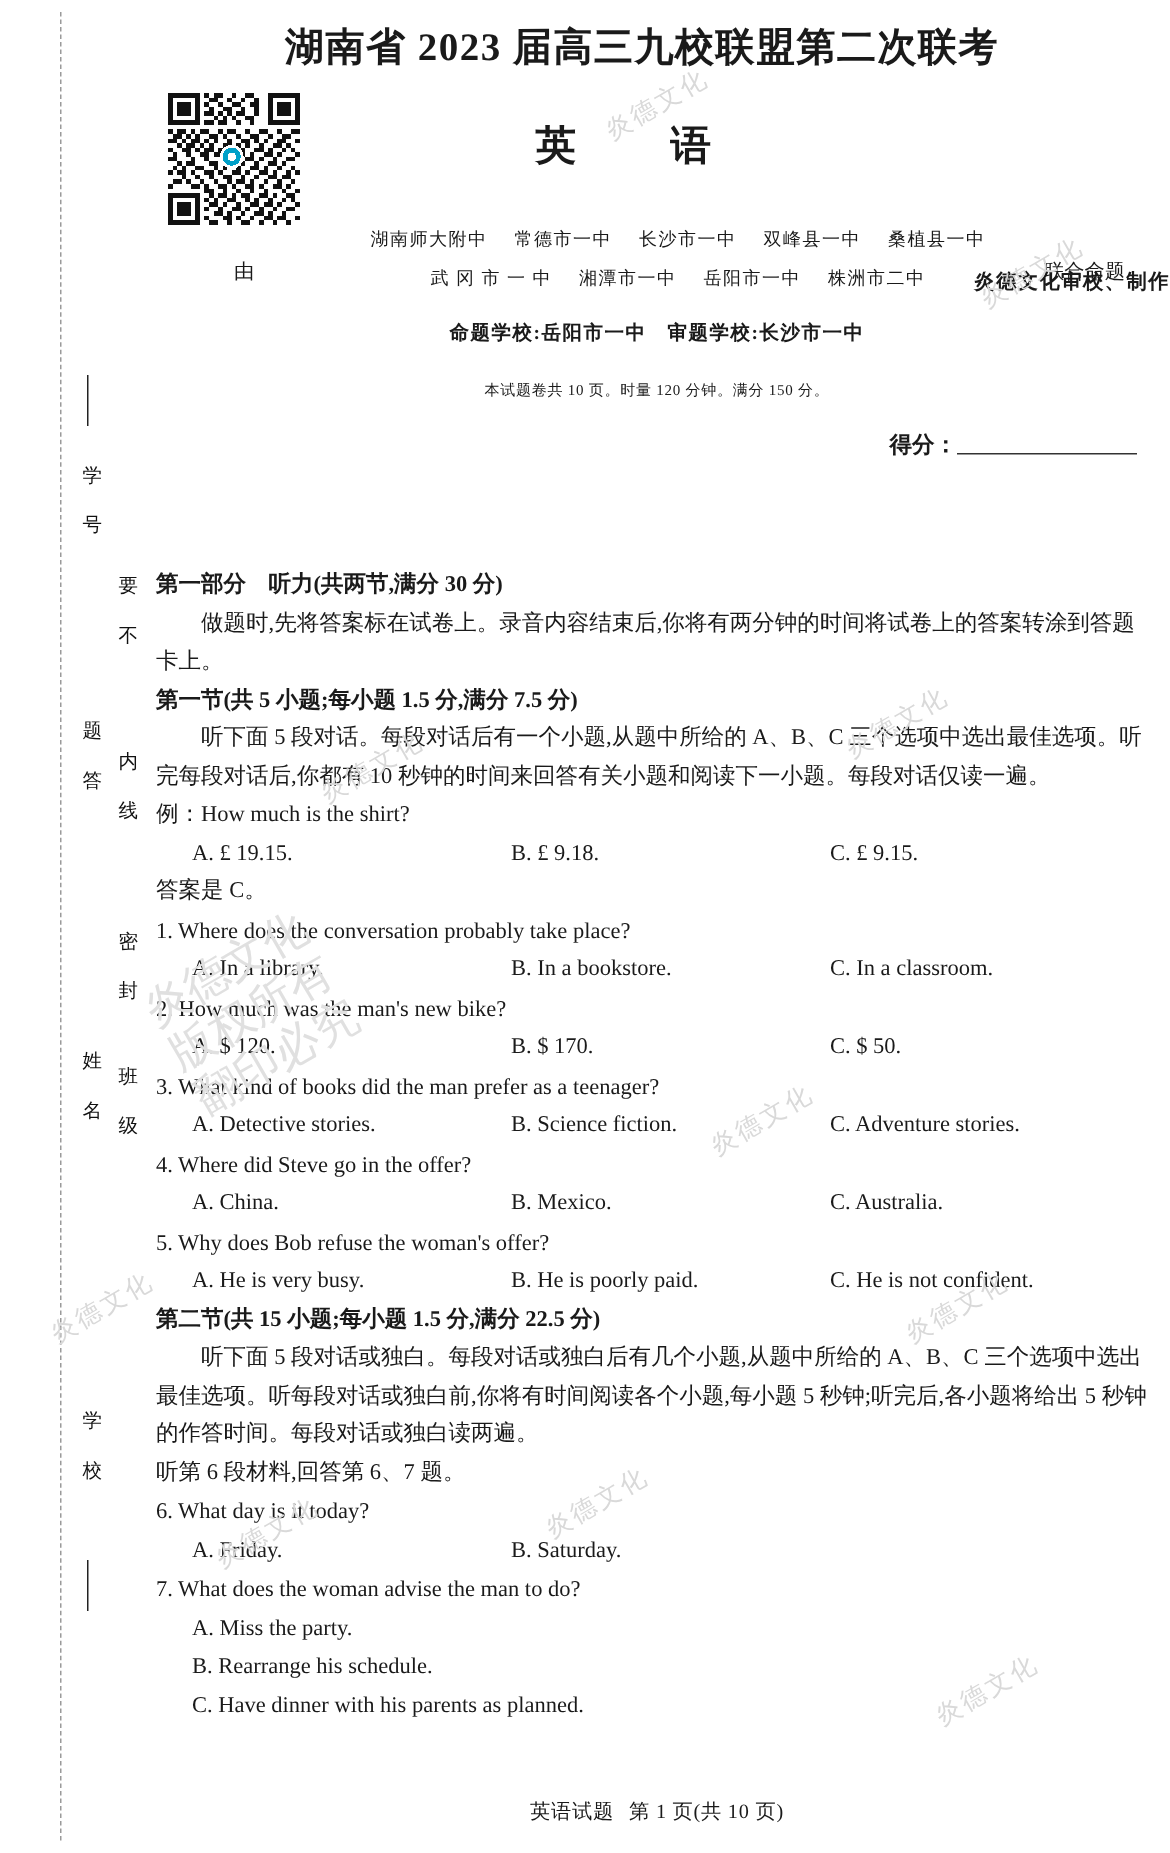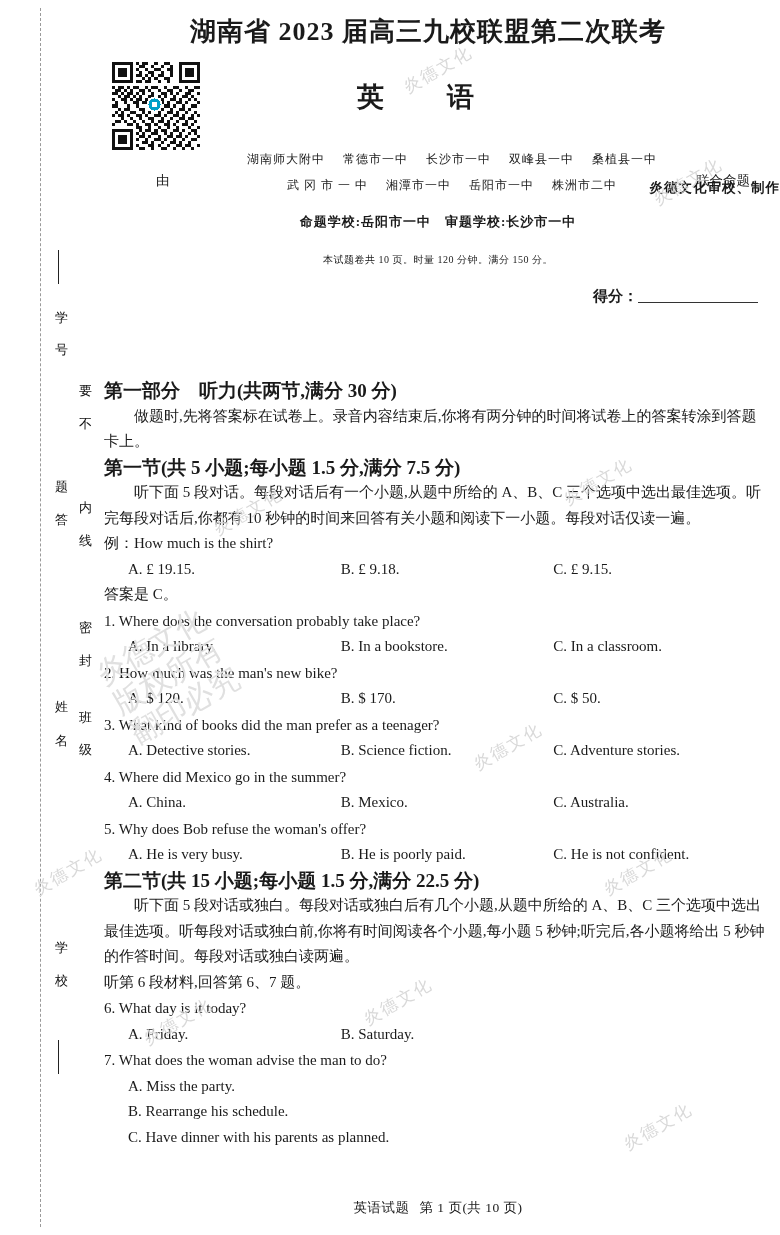--- a/index.html
+++ b/index.html
@@ -109,21 +109,21 @@
     text-align:right;font-size:15px;font-weight:bold;margin-top:20px;padding-right:22px;
   }
   .score .line{
     display:inline-block;width:120px;border-bottom:1px solid #333;height:14px;vertical-align:-2px;
   }
 
   .body{
     position:absolute;left:8px;top:378px;width:662px;
     font-size:15px;line-height:25.5px;
   }
-  .secthead{font-weight:bold;font-size:19px;}
+  .secthead{font-weight:bold;font-size:15px;}
   .indent{text-indent:2em;}
   p{margin:0;}
   .q{margin-top:1px;}
   .opts{
     display:flex;
   }
   .opts .o{flex:0 0 33.333%;}
   .opt-indent{padding-left:24px;}
   .eg-opts{display:flex;padding-left:24px;}
   .eg-opts .o{flex:0 0 33.333%;}
@@ -477,21 +477,21 @@
         <span>What kind of books did the man prefer as a teenager?</span>
       </p>
       <div class="opts opt-indent">
         <span class="o">A. Detective stories.</span>
         <span class="o">B. Science fiction.</span>
         <span class="o">C. Adventure stories.</span>
       </div>
 
       <p class="q">
         <span>4.</span>
-        <span>Where did Mexico go in the summer?</span>
+        <span>Where did Steve go in the offer?</span>
       </p>
       <div class="opts opt-indent">
         <span class="o">A. China.</span>
         <span class="o">B. Mexico.</span>
         <span class="o">C. Australia.</span>
       </div>
 
       <p class="q">
         <span>5.</span>
         <span>Why does Bob refuse the woman's offer?</span>

